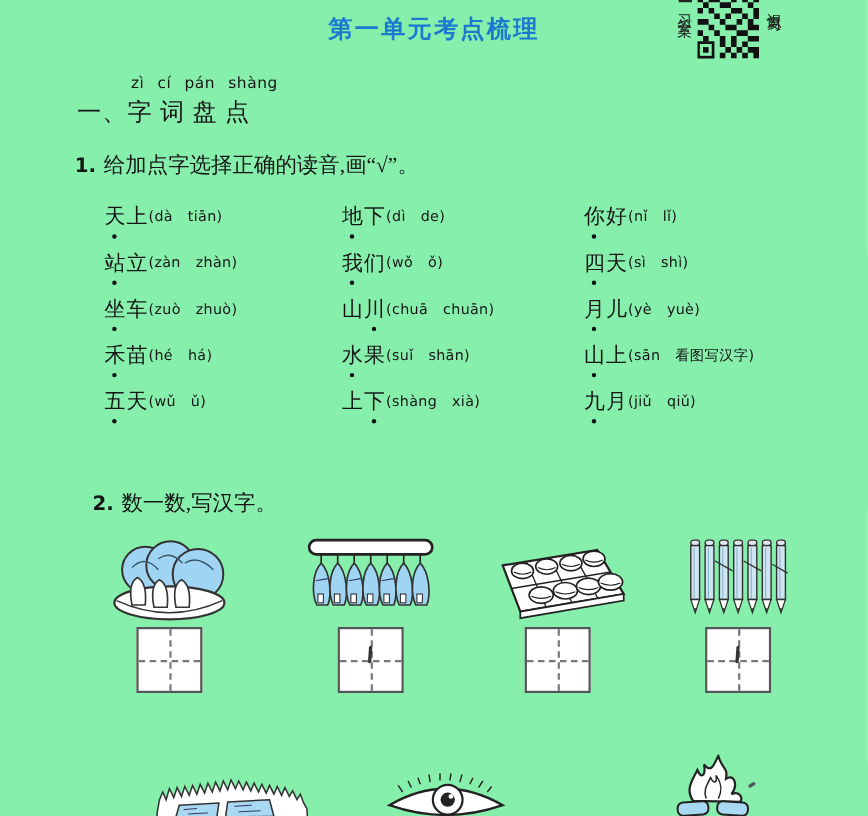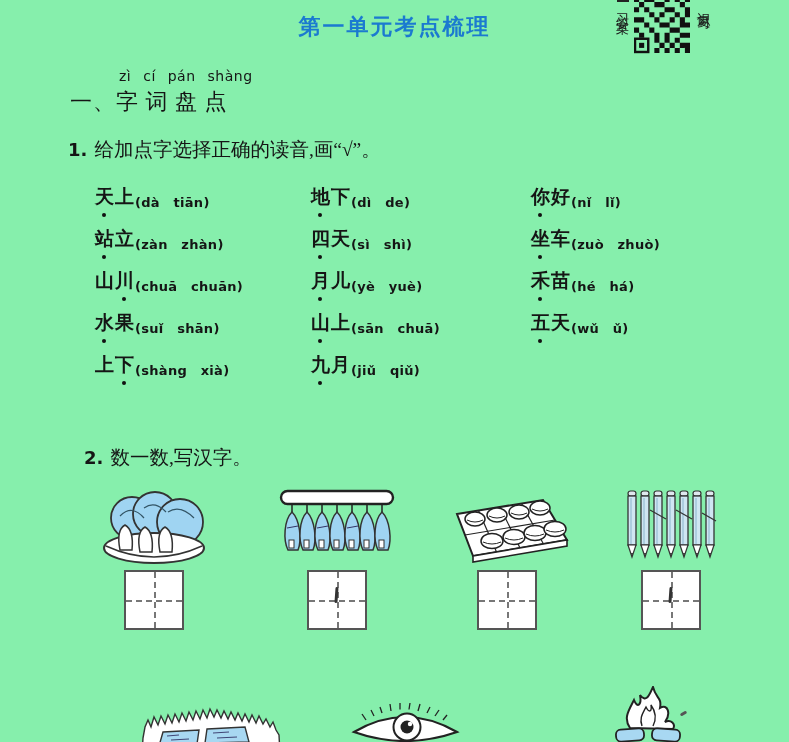--- a/index.html
+++ b/index.html
@@ -20,21 +20,21 @@
         font-size:14px;word-spacing:7px;letter-spacing:.5px;}
   .heading{position:absolute;left:70px;top:87px;font-size:22px;font-weight:400;letter-spacing:1px;}
 
   .q{position:absolute;left:68px;font-size:19.5px;white-space:pre;}
   .q .qnum{font-family:"DejaVu Sans",sans-serif;font-weight:700;font-size:18px;margin-right:7px;}
   .q1{top:136px;} .q2{top:444px;margin-left:16px;} .q3{top:644px;}
 
   
   .wgrid{position:absolute;left:95px;top:184px;display:grid;
          grid-template-columns:216px 220px auto;row-gap:16px;}
-  .wcell{display:flex;align-items:flex-end;height:26px;font-weight:bold;}
+  .wcell{display:flex;align-items:center;height:26px;}
   .word{font-size:19px;letter-spacing:1px;}
   .ch{position:relative;display:inline-block;}
   .ch.dot::after{content:'';position:absolute;left:50%;bottom:-7px;width:4px;height:4px;
                  margin-left:-3px;background:#111;border-radius:50%;}
   .pin{font-family:"DejaVu Sans",sans-serif;font-size:13px;white-space:pre;letter-spacing:.3px;}
 
   
   .pgroup{position:absolute;top:486px;display:flex;flex-direction:column;align-items:center;}
   .g1{left:88px;width:132px;} .g2{left:272px;width:130px;}
   .g3{left:436px;width:142px;} .g4{left:606px;width:130px;}
@@ -91,20 +91,24 @@
       </div>
       <div class="wcell">
         <span class="word"><span class="ch dot">你</span><span class="ch">好</span></span>
         <span class="pin">(nǐ  lǐ)</span>
       </div>
       <div class="wcell">
         <span class="word"><span class="ch dot">站</span><span class="ch">立</span></span>
         <span class="pin">(zàn  zhàn)</span>
       </div>
       <div class="wcell">
+        <span class="word"><span class="ch dot">我</span><span class="ch">们</span></span>
+        <span class="pin">(wǒ  ǒ)</span>
+      </div>
+      <div class="wcell">
         <span class="word"><span class="ch dot">四</span><span class="ch">天</span></span>
         <span class="pin">(sì  shì)</span>
       </div>
       <div class="wcell">
         <span class="word"><span class="ch dot">坐</span><span class="ch">车</span></span>
         <span class="pin">(zuò  zhuò)</span>
       </div>
       <div class="wcell">
         <span class="word"><span class="ch">山</span><span class="ch dot">川</span></span>
         <span class="pin">(chuā  chuān)</span>
@@ -116,21 +120,21 @@
       <div class="wcell">
         <span class="word"><span class="ch dot">禾</span><span class="ch">苗</span></span>
         <span class="pin">(hé  há)</span>
       </div>
       <div class="wcell">
         <span class="word"><span class="ch dot">水</span><span class="ch">果</span></span>
         <span class="pin">(suǐ  shān)</span>
       </div>
       <div class="wcell">
         <span class="word"><span class="ch dot">山</span><span class="ch">上</span></span>
-        <span class="pin">(sān  chuā)</span>
+        <span class="pin">(sān  看图写汉字)</span>
       </div>
       <div class="wcell">
         <span class="word"><span class="ch dot">五</span><span class="ch">天</span></span>
         <span class="pin">(wǔ  ǔ)</span>
       </div>
       <div class="wcell">
         <span class="word"><span class="ch">上</span><span class="ch dot">下</span></span>
         <span class="pin">(shàng  xià)</span>
       </div>
       <div class="wcell">

